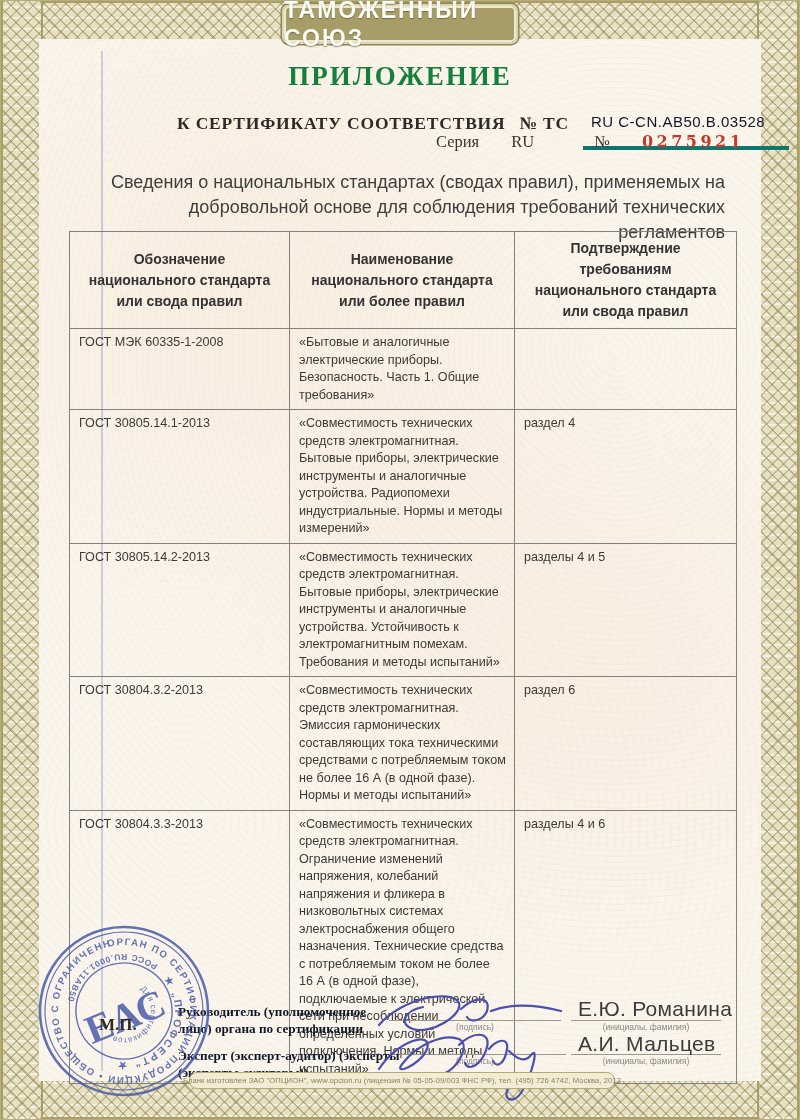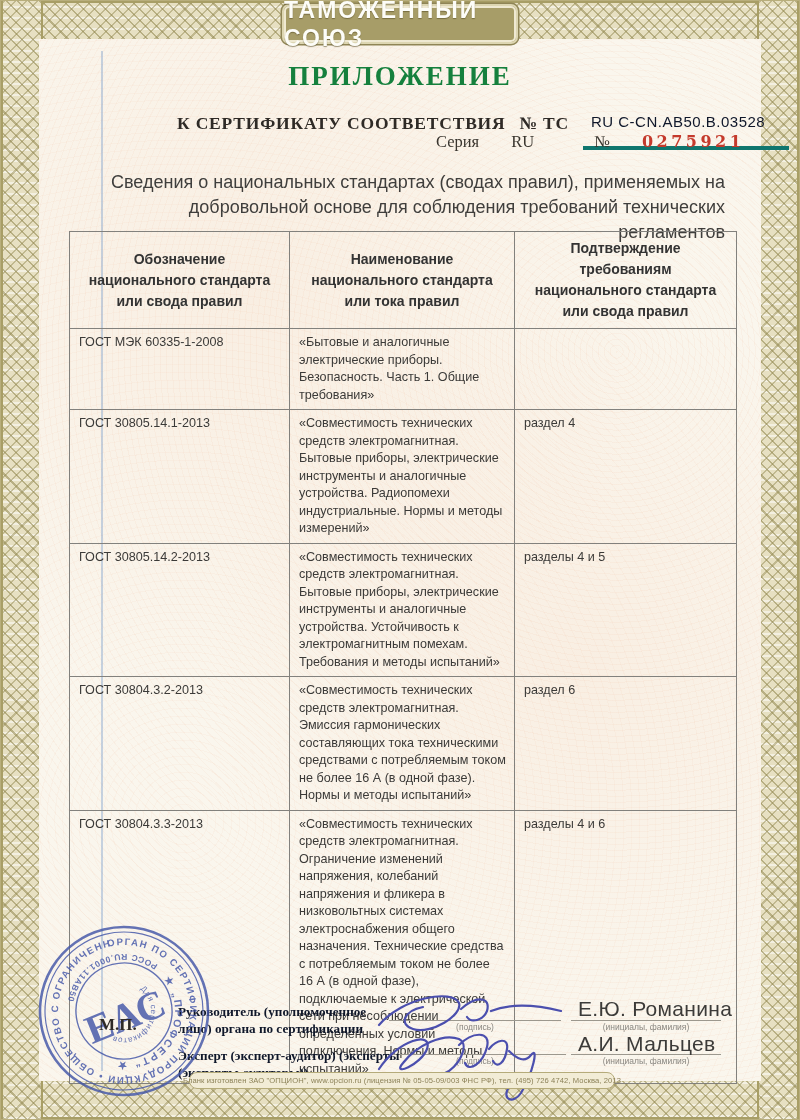--- a/index.html
+++ b/index.html
@@ -130,21 +130,21 @@
 
   <table class="std-table">
     <colgroup>
         <col class="col-d">
         <col class="col-n">
         <col class="col-c">
       </colgroup>
     <tbody>
         <tr>
       <th>Обозначение национального стандарта или свода правил</th>
-      <th>Наименование национального стандарта или тока правил</th>
+      <th>Наименование национального стандарта или более правил</th>
       <th>Подтверждение требованиям национального стандарта или свода правил</th>
     </tr>
     <tr style="height:70px;">
       <td>ГОСТ МЭК 60335-1-2008</td>
       <td>«Бытовые и аналогичные электрические приборы. Безопасность. Часть 1. Общие требования»</td>
       <td></td>
     </tr>
     <tr style="height:111px;">
       <td>ГОСТ 30805.14.1-2013</td>
       <td>«Совместимость технических средств электромагнитная. Бытовые приборы, электрические инструменты и аналогичные устройства. Радиопомехи индустриальные. Нормы и методы измерений»</td>

